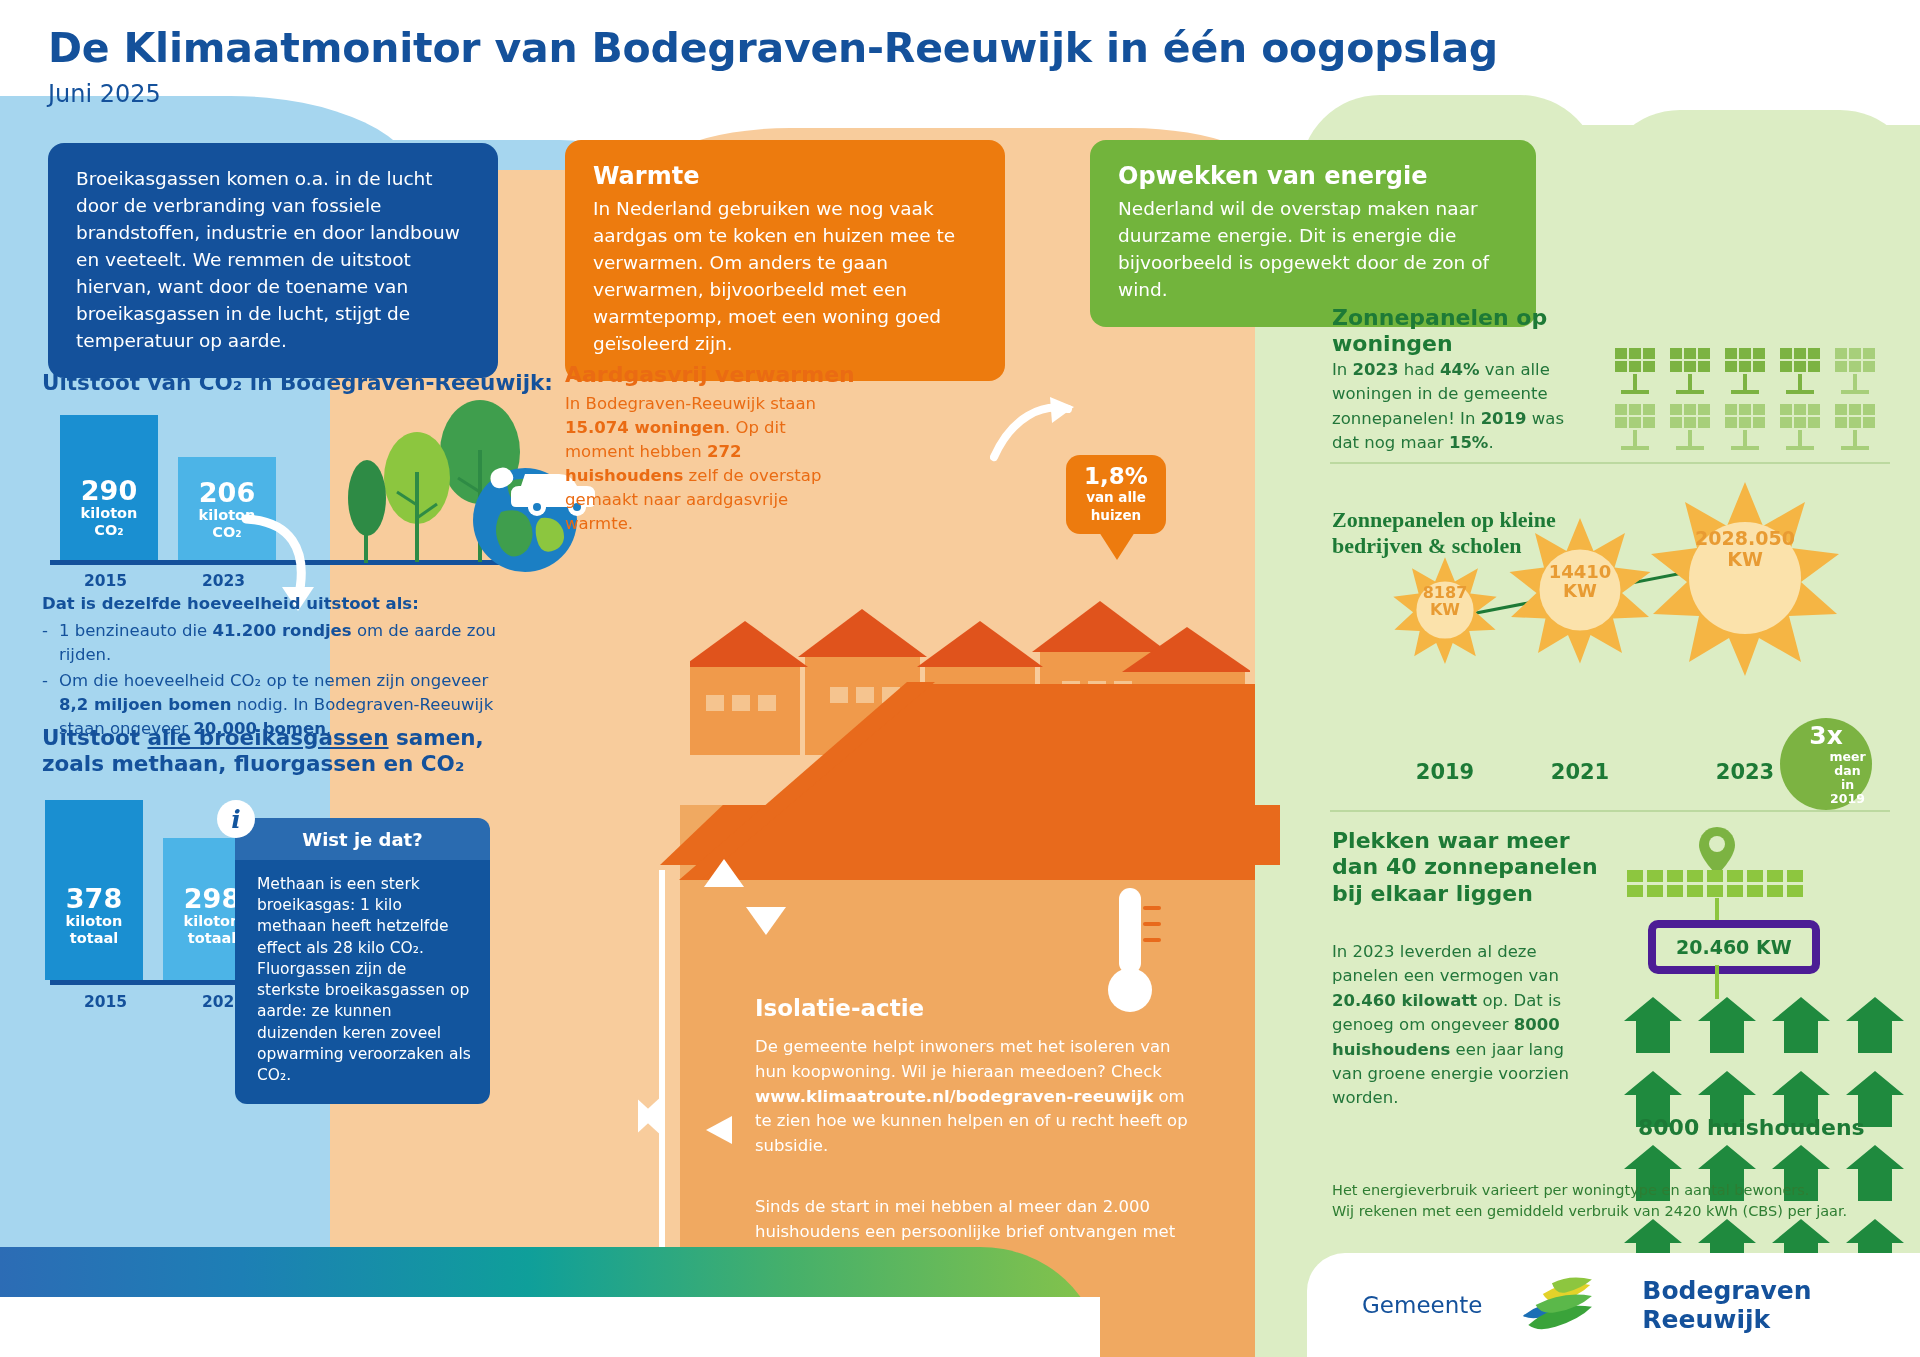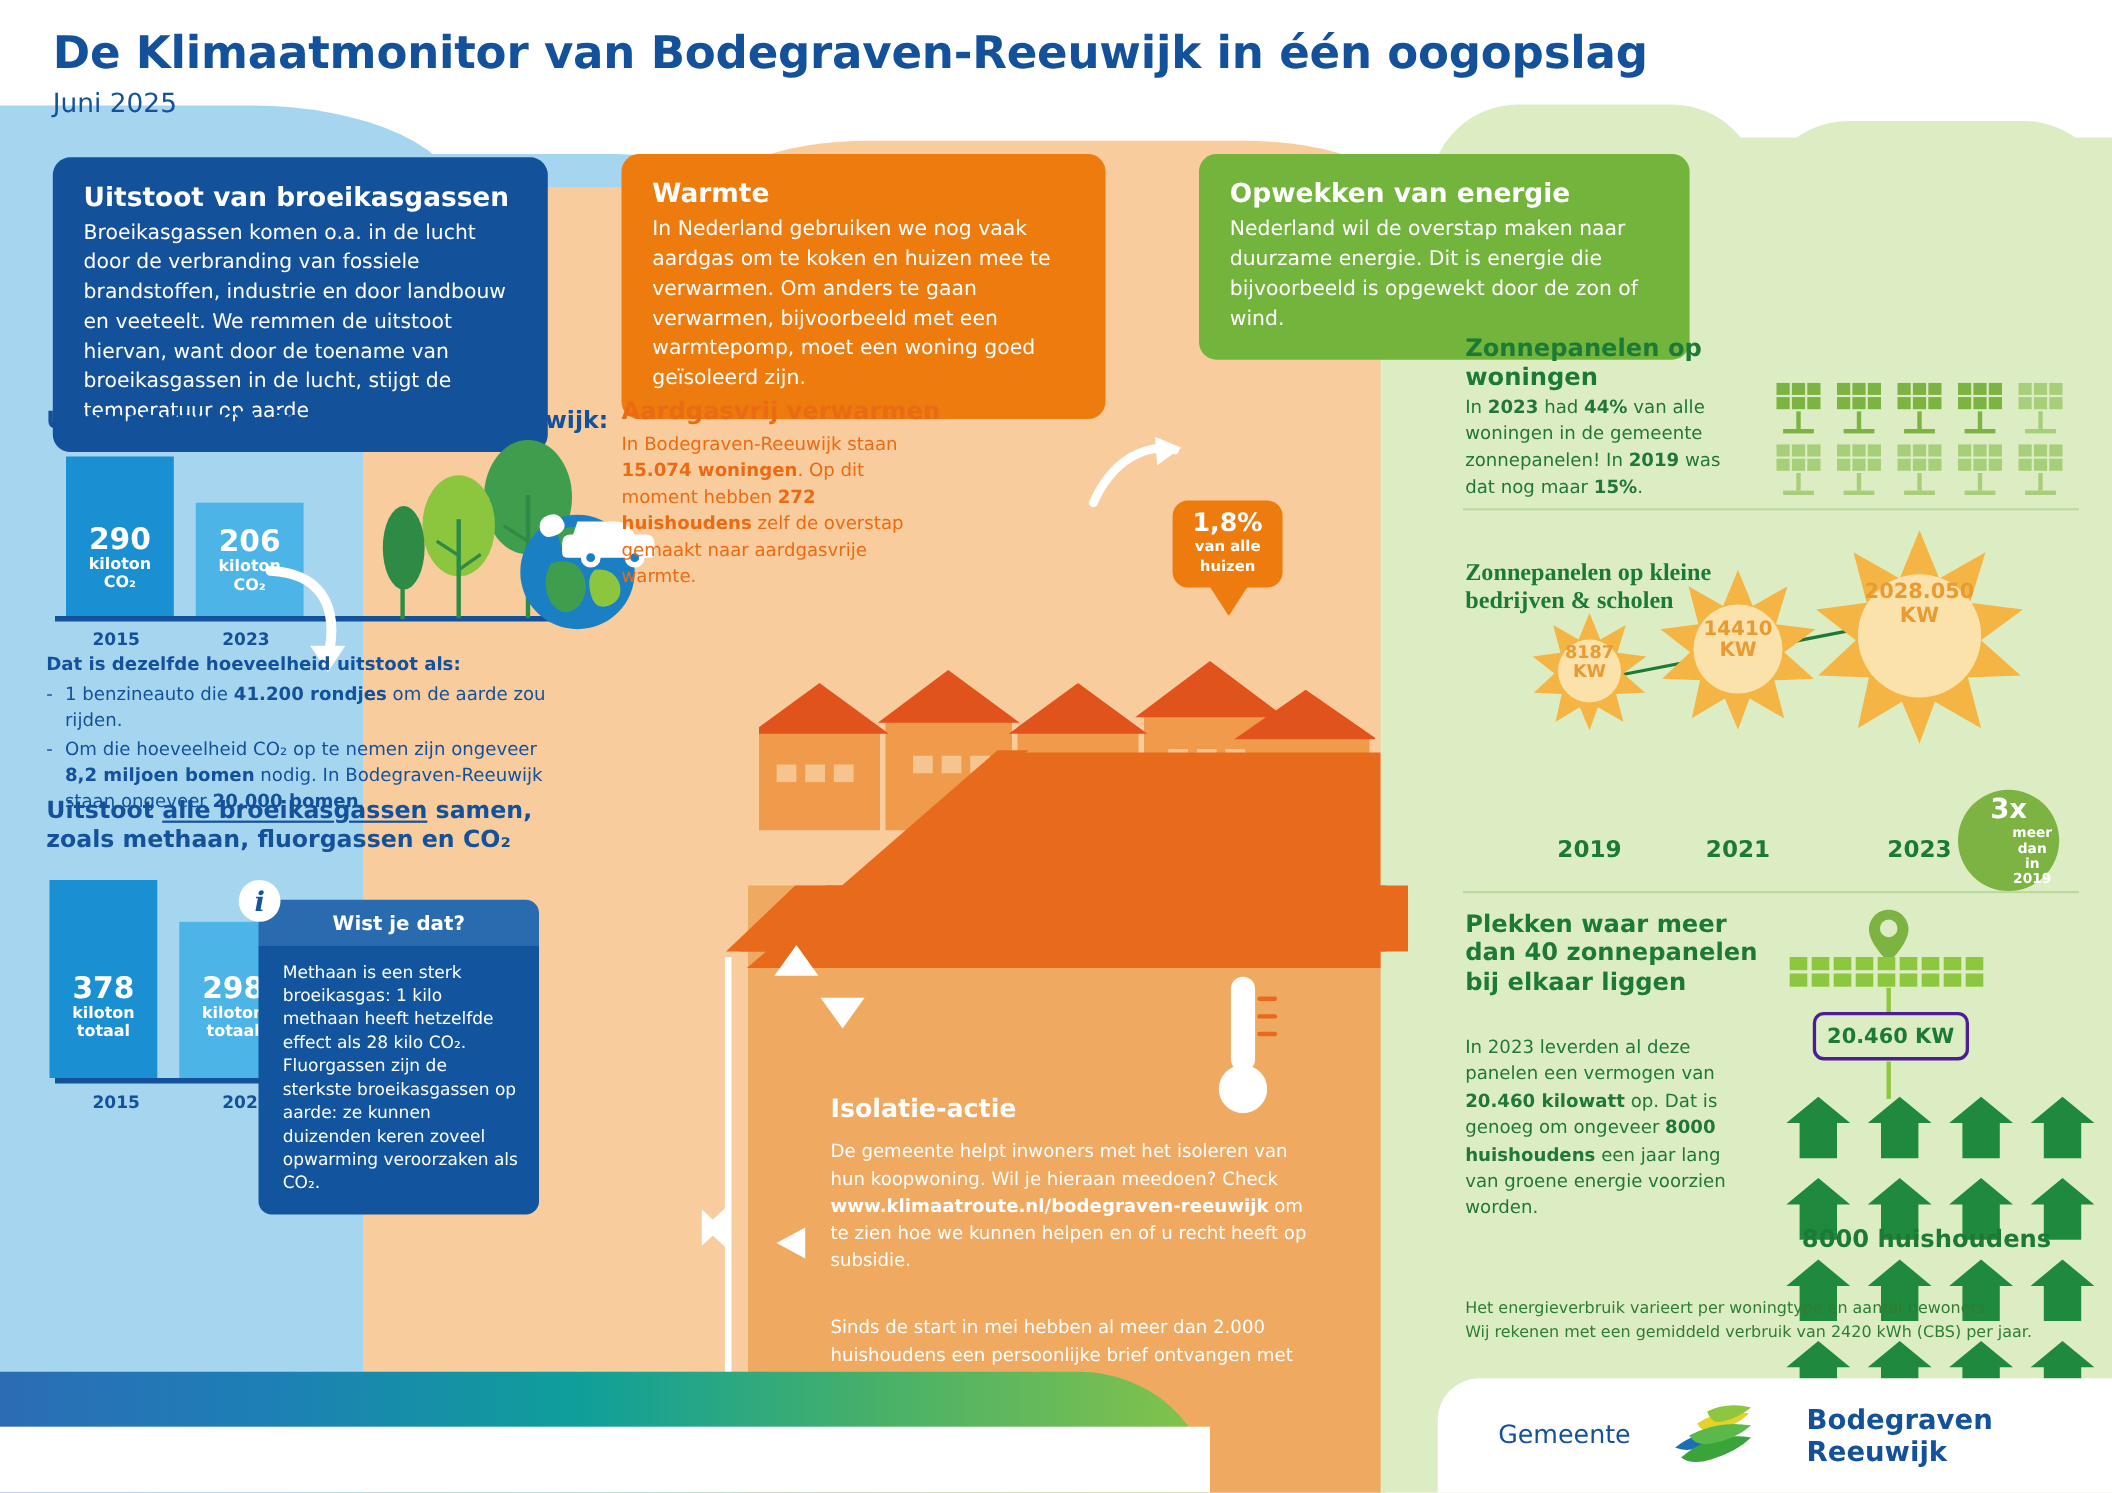--- a/index.html
+++ b/index.html
@@ -123,22 +123,22 @@
   
   .h3green{ position:absolute; color:#1d7a36; font-weight:bold; font-size:22px; line-height:1.2;}
   .txtgreen{ position:absolute; color:#22763a; font-size:16.5px; line-height:1.48; }
   .divider{ position:absolute; height:2px; background:#bcd9a0; }
   .badge3x{ position:absolute; width:92px; height:92px; border-radius:50%; background:#7cb342;
       color:#fff; display:flex;flex-direction:column;align-items:center;justify-content:center;
       text-align:center; line-height:1.12;}
   .badge3x .n{ font-size:25px; font-weight:bold;}
   .badge3x .t{ font-size:12.5px; font-weight:bold;margin-left:43px;}
 
-  .kwpill{ position:absolute; border:3px solid #4c1d95; border-radius:10px; background:#dcedc4;
-     color:#1d7a36; font-weight:bold; font-size:19px; padding:8px 10px; }
+  .kwpill{ position:absolute; border:8px solid #4c1d95; border-radius:10px; background:#dcedc4;
+     color:#1d7a36; font-weight:bold; font-size:19px; padding:8px 20px; }
   .houses{ position:absolute; display:grid; grid-template-columns:repeat(5,62px); gap:12px 12px;}
   .lbl8000{ position:absolute; color:#1d7a36; font-weight:bold; font-size:22px; }
 
   .footnote{ position:absolute; left:1332px; top:1180px; color:#2e7d32; font-size:14.5px;
      line-height:1.45; }
 
   .logo-box{ position:absolute; left:1307px; top:1253px; width:613px; height:104px;
      background:#fff; border-top-left-radius:38px; display:flex; align-items:center; }
   .logo-gem{ color:#14519b; font-size:23px; margin-left:55px; }
   .logo-name{ color:#14519b; font-size:25px; font-weight:bold; margin-left:30px;}
@@ -155,21 +155,20 @@
   <div class="bg-green2"></div>
   <div class="bg-green3"></div>
   <div class="bg-green"></div>
 
   <div class="header">
     <div class="title">De Klimaatmonitor van Bodegraven-Reeuwijk in één oogopslag</div>
     <div class="subtitle">Juni 2025</div>
   </div>
 
   <div class="card card-blue">
-    <h2>Uitstoot van broeikasgassen</h2>
     <p>Broeikasgassen komen o.a. in de lucht door de verbranding van fossiele brandstoffen, industrie en door landbouw en veeteelt. We remmen de uitstoot hiervan, want door de toename van broeikasgassen in de lucht, stijgt de temperatuur op aarde.</p>
   </div>
 
   <div class="h3blue lbl-uitstoot-co2">Uitstoot van CO₂ in Bodegraven-Reeuwijk:</div>
 
   <div class="chart1">
     <div class="bar" style="left:0px; width:98px; height:145px; background:#1a8fd1;">
       <div class="val" style="margin-top:62px;">290</div>
       <div class="unit">kiloton</div>
       <div class="unit">CO₂</div>

